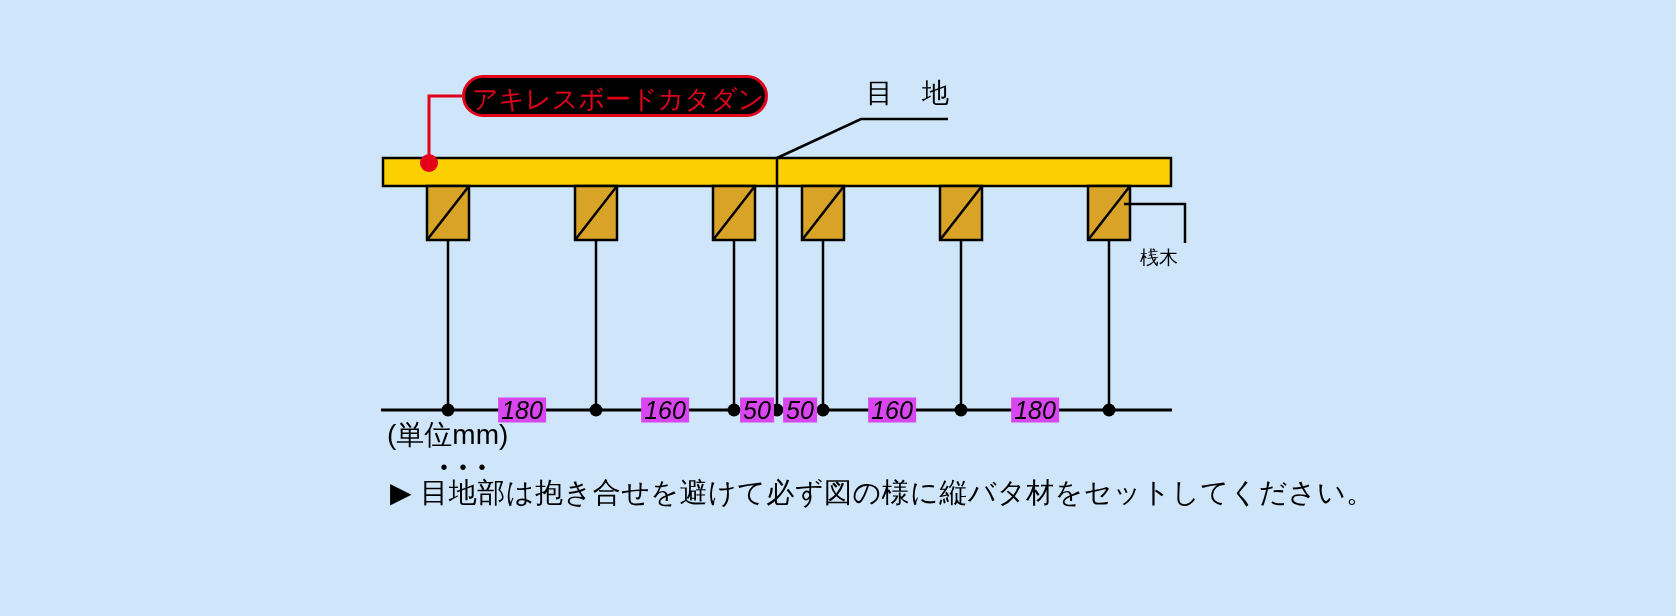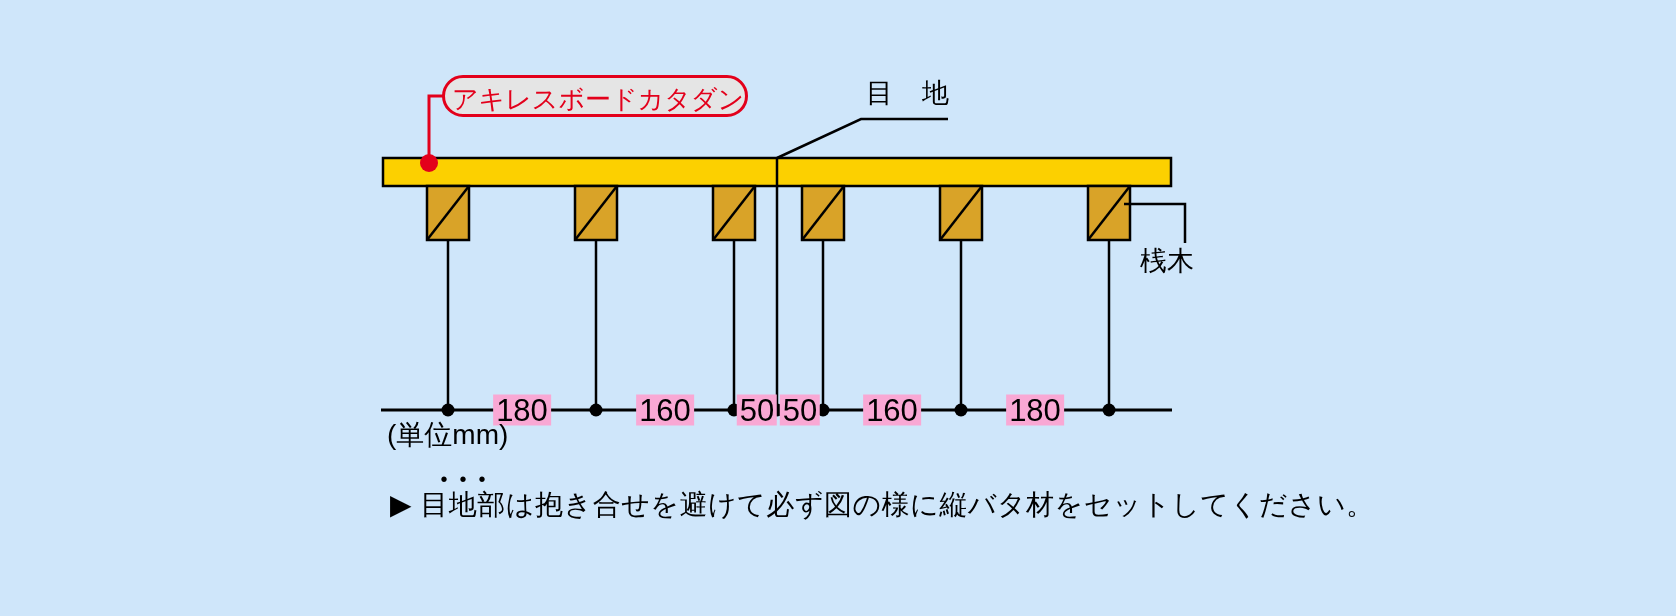--- a/index.html
+++ b/index.html
@@ -25,27 +25,27 @@
     top: 0;
   }
   .txt {
     position: absolute;
     white-space: nowrap;
     color: #000;
     line-height: 1;
   }
   .callout-label {
     position: absolute;
-    left: 442px;
+    left: 462px;
     top: 75px;
     width: 306px;
     height: 42px;
     border: 3px solid #e3001b;
     border-radius: 21px;
-    background: #e5e5e5;
+    background: #000000;
     box-sizing: border-box;
   }
   .callout-text {
     position: absolute;
     left: 0;
     top: 0;
     width: 306px;
     height: 42px;
     display: flex;
     align-items: center;
@@ -58,45 +58,45 @@
   .joint-label {
     left: 866px;
     top: 80px;
     font-size: 27px;
     letter-spacing: 1px;
     text-align: right;
   }
   .batten-label {
     left: 1140px;
     top: 248px;
-    font-size: 27px;
+    font-size: 19px;
   }
   .unit-label {
     left: 387px;
     top: 421px;
     font-size: 28px;
   }
   .dim-text {
     position: absolute;
-    font-size: 31px;
+    font-size: 25px;
     color: #000;
-    background: #f9a8d4;
+    background: #d946ef;
     padding: 0 3px;
     transform: translate(-50%, -50%);
     line-height: 1;
+    font-style: italic;
   }
   .caption {
     position: absolute;
     left: 390px;
     top: 474px;
     font-size: 28px;
     color: #000;
     letter-spacing: 0.5px;
     white-space: nowrap;
-    margin-top: 12px;
   }
   .emph {
     position: relative;
     display: inline-block;
   }
   .emph::before {
     content: "•••";
     position: absolute;
     left: 50%;
     top: -17px;

